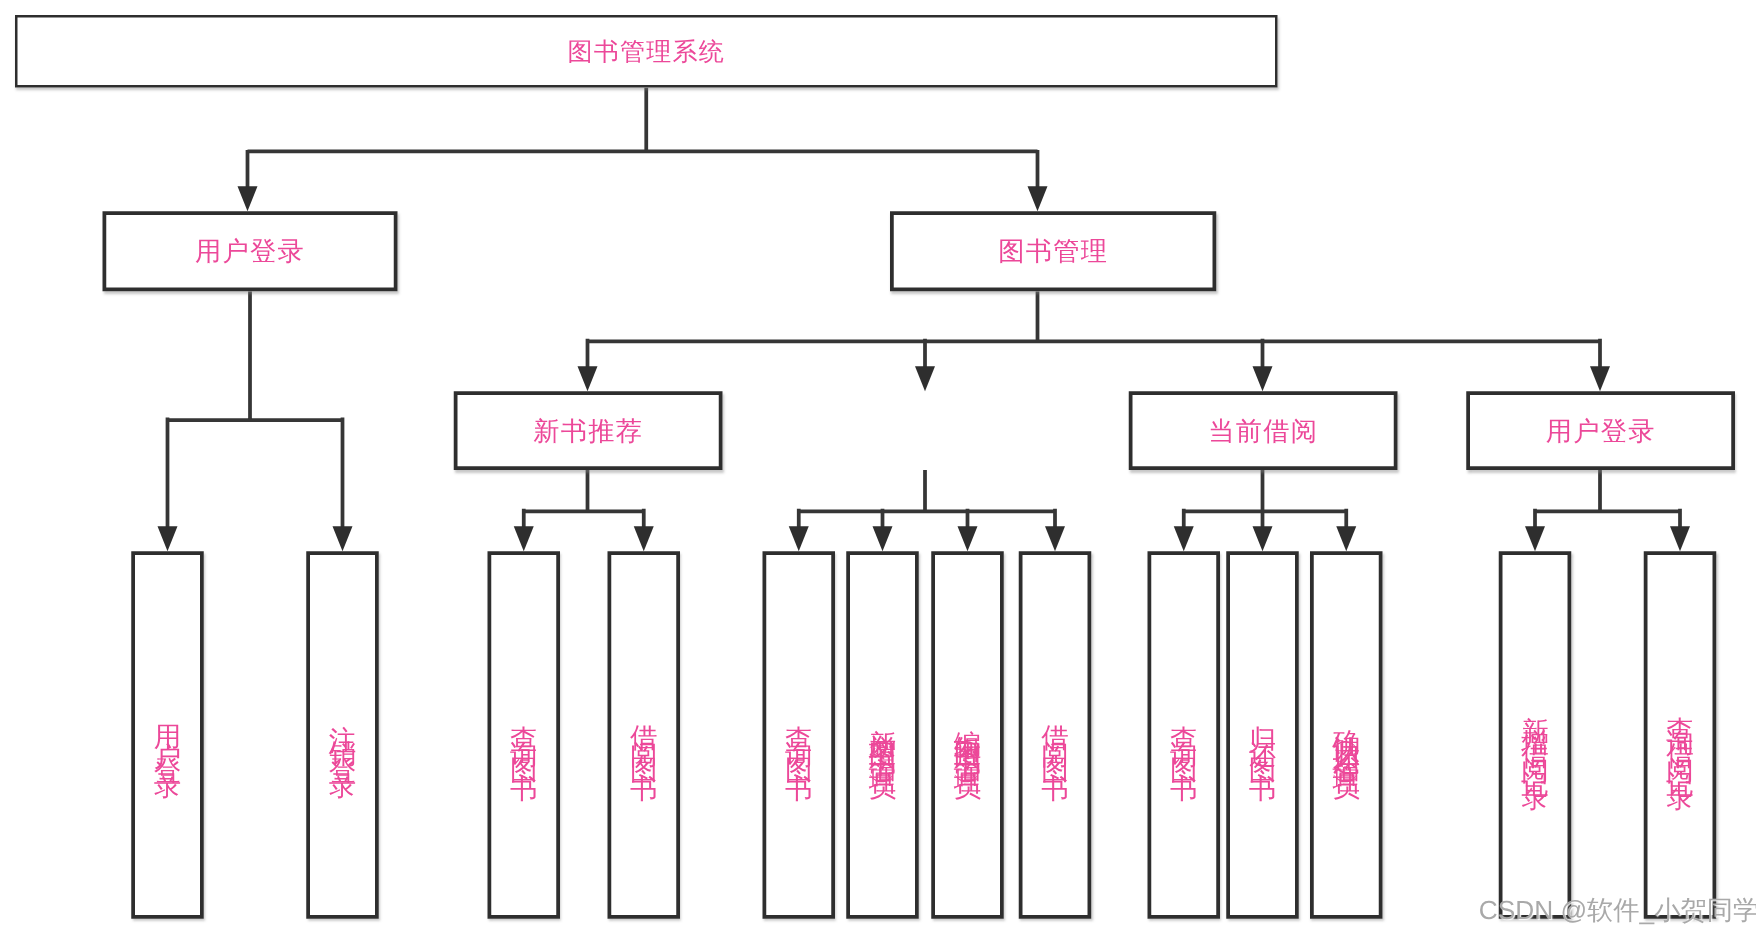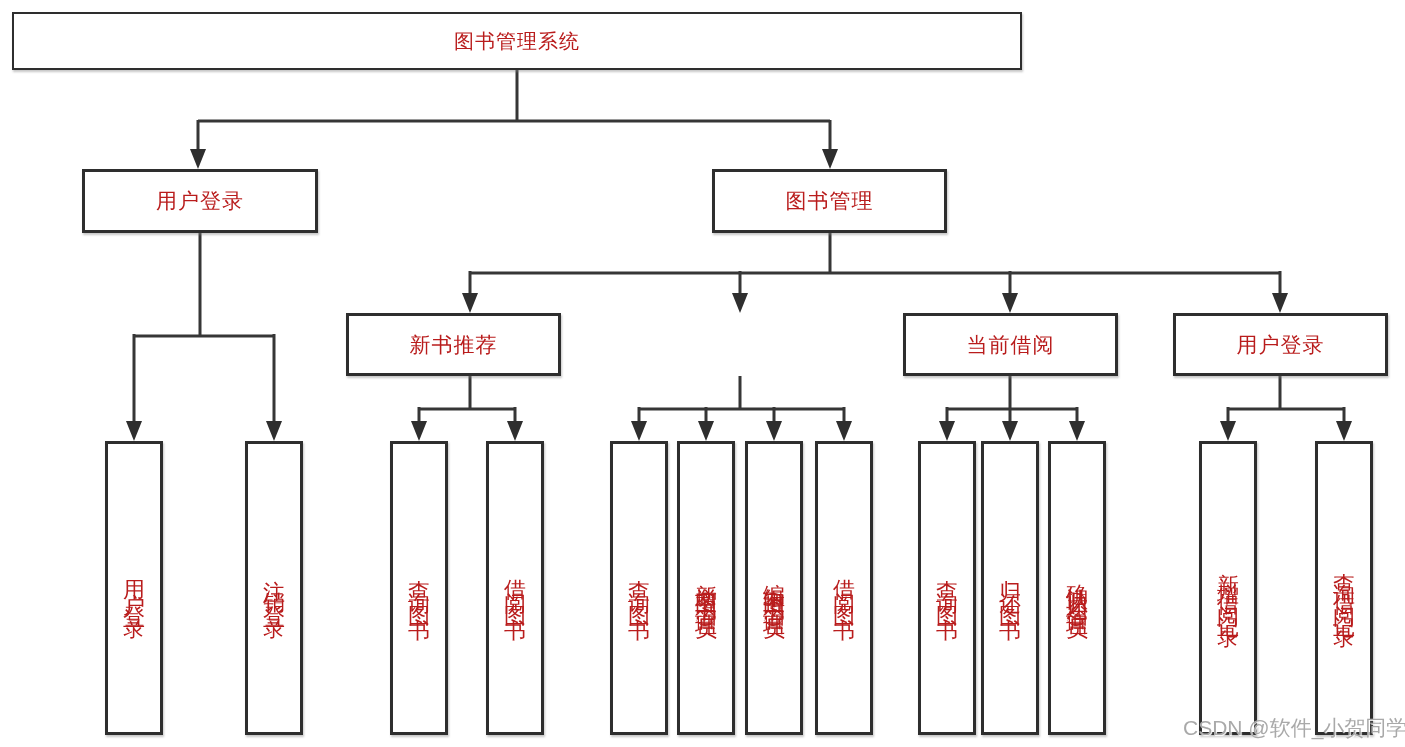--- a/index.html
+++ b/index.html
@@ -24,21 +24,21 @@
   }
   .node {
     position: absolute;
     box-sizing: border-box;
     background: #ffffff;
     border: 3px solid #2e2e2e;
     box-shadow: 1px 2px 2px rgba(130,130,130,0.45);
     display: flex;
     align-items: center;
     justify-content: center;
-    color: #b91c1c;
+    color: #ec4899;
   }
   .node.root {
     left: 12px; top: 12px;
     width: 1010px; height: 58px;
     border-width: 2px;
     font-size: 20px;
     letter-spacing: 1px;
   }
   .node.branch {
     top: 169px;
@@ -127,23 +127,23 @@
       <polygon points="1069,421 1085,421 1077,441"></polygon>
 
       <polygon points="1220,421 1236,421 1228,441"></polygon>
       <polygon points="1336,421 1352,421 1344,441"></polygon>
     </g>
   </svg>
 
   <div class="node root">图书管理系统</div>
 
   <div class="node branch" style="left:82px;width:236px;">用户登录</div>
-  <div class="node branch" style="left:712px;width:235px;">图书管理</div>
+  <div class="node branch" style="left:712px;width:261px;">图书管理</div>
 
-  <div class="node sub" style="left:346px;text-align:center;">新书推荐</div>
+  <div class="node sub" style="left:363px;text-align:center;">新书推荐</div>
   <div class="node sub" style="left:903px;">当前借阅</div>
   <div class="node sub" style="left:1173px;">用户登录</div>
 
   <div class="node leaf" style="left:105px;">用户登录</div>
   <div class="node leaf" style="left:245px;">注销登录</div>
 
   <div class="node leaf" style="left:390px;">查询图书</div>
   <div class="node leaf" style="left:486px;">借阅图书</div>
 
   <div class="node leaf" style="left:610px;">查询图书</div>

